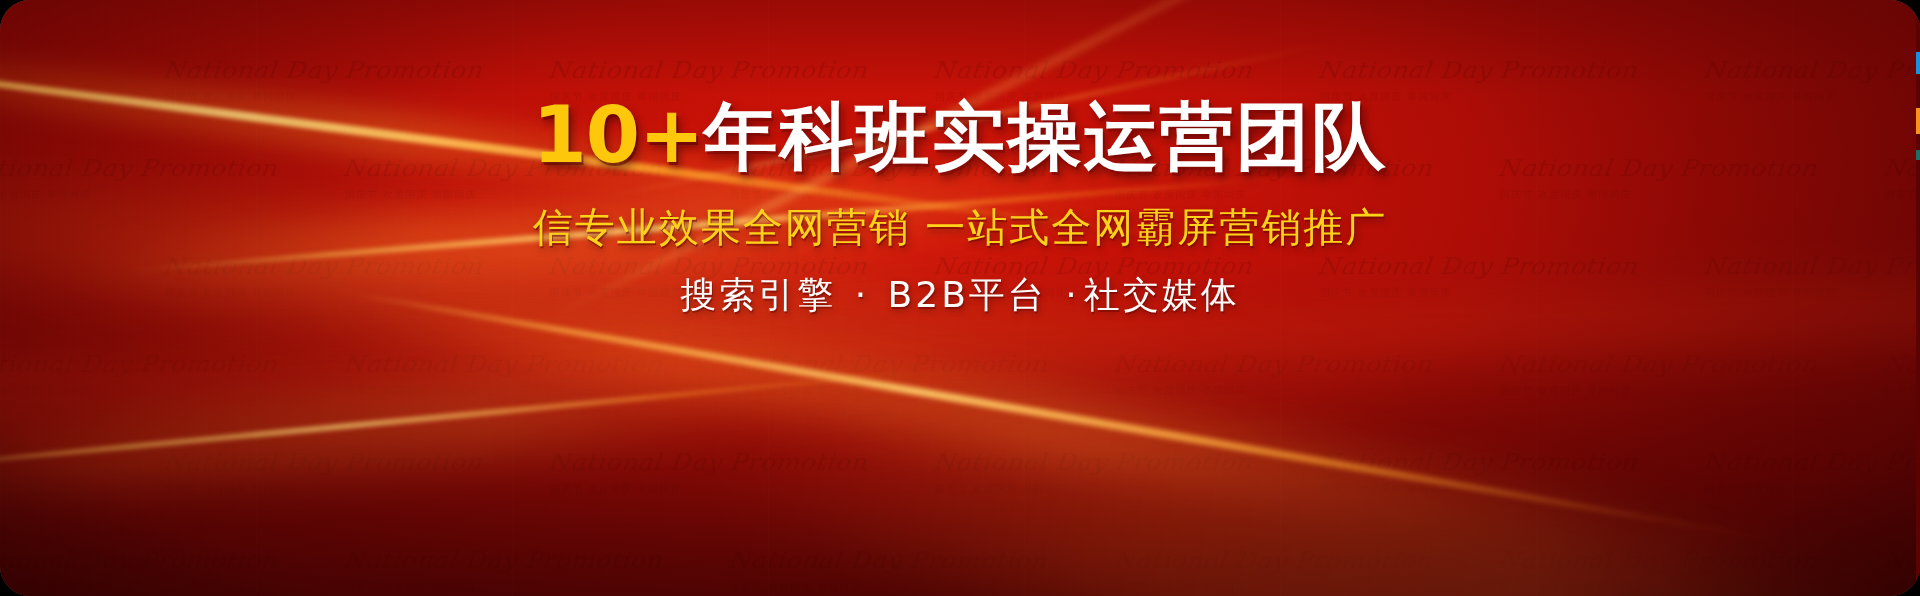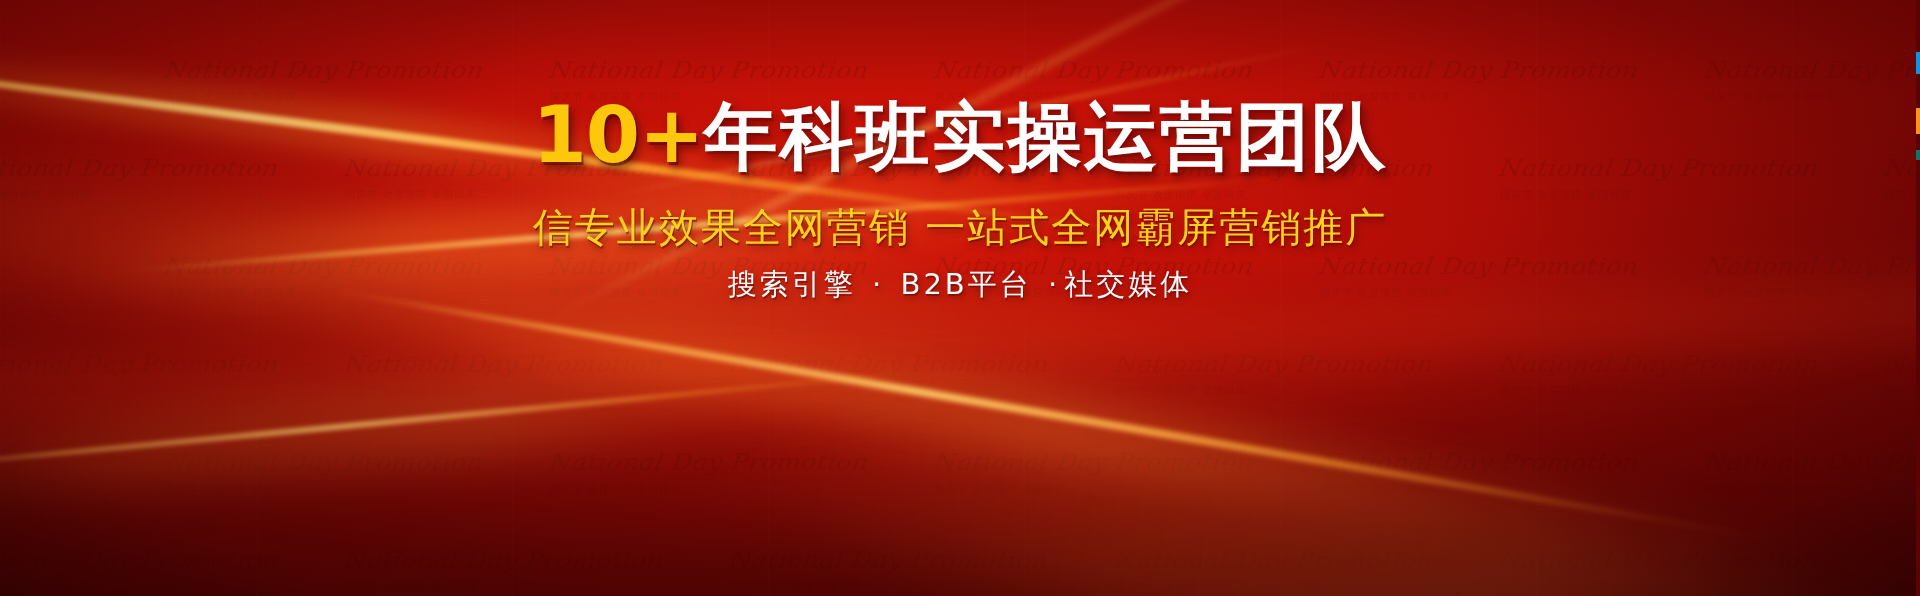--- a/index.html
+++ b/index.html
@@ -8,20 +8,21 @@
     padding: 0;
     background: #000;
   }
   #banner {
     position: relative;
     width: 1920px;
     height: 596px;
     overflow: hidden;
     font-family: "DejaVu Sans", "Liberation Sans", sans-serif;
     background: #0f766e;
+    border-radius: 30px;
   }
 
   
   .bg-layer {
     position: absolute;
     inset: 0;
     pointer-events: none;
   }
 
   
@@ -314,22 +315,22 @@
     font-weight: 400;
     color: #ffd21a;
     letter-spacing: 2px;
     white-space: nowrap;
     text-shadow:
       1px 2px 0 rgba(110,7,4,0.55),
       2px 4px 7px rgba(40,1,1,0.42);
   }
 
   .tagline {
-    margin-top: 10px;
-    font-size: 29px;
+    margin-top: 16px;
+    font-size: 36px;
     font-weight: 400;
     color: #fdfcfa;
     letter-spacing: 3px;
     white-space: nowrap;
     text-shadow:
       1px 2px 0 rgba(100,6,4,0.45),
       2px 3px 6px rgba(40,1,1,0.38);
   }
   .tagline .dot { padding: 0 4px; }
 

